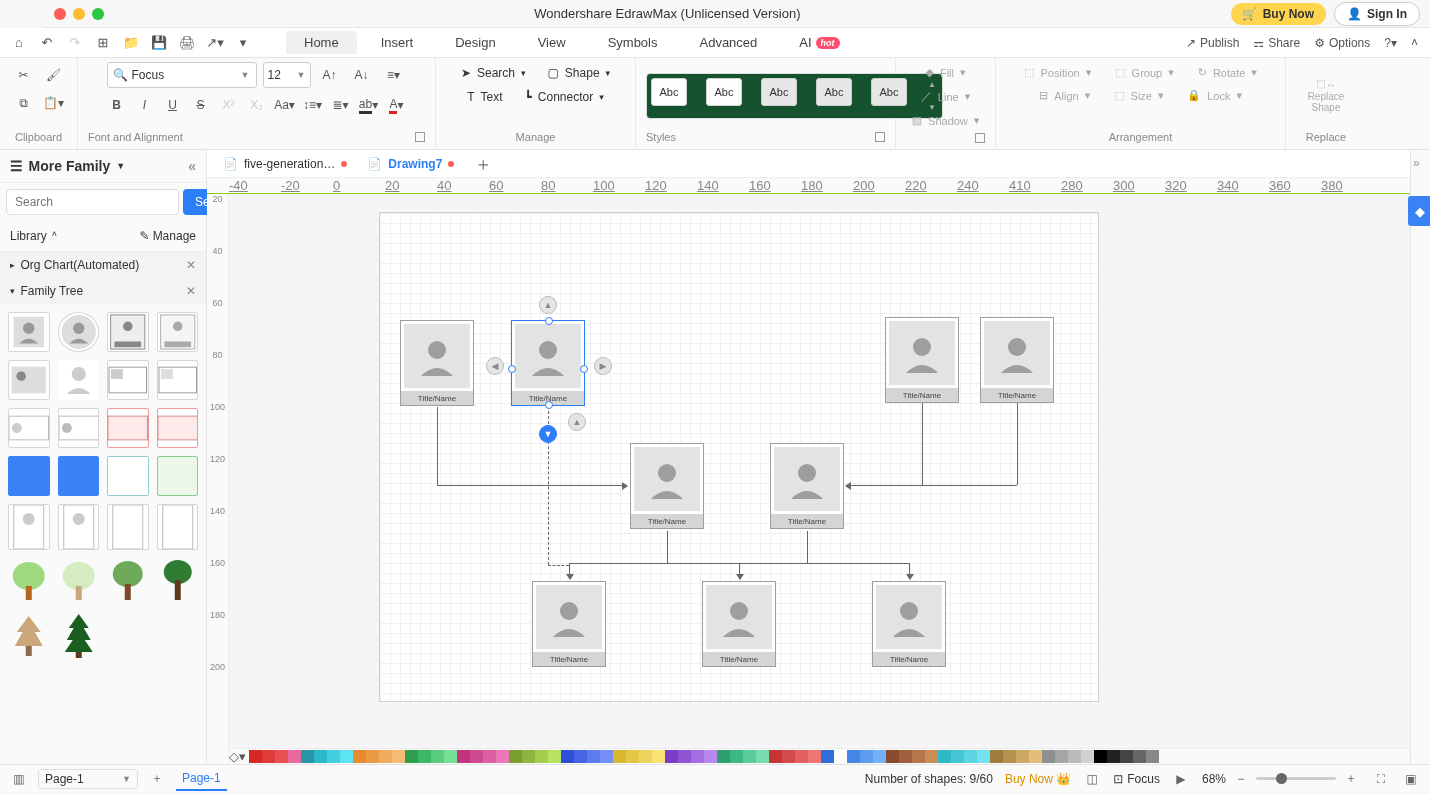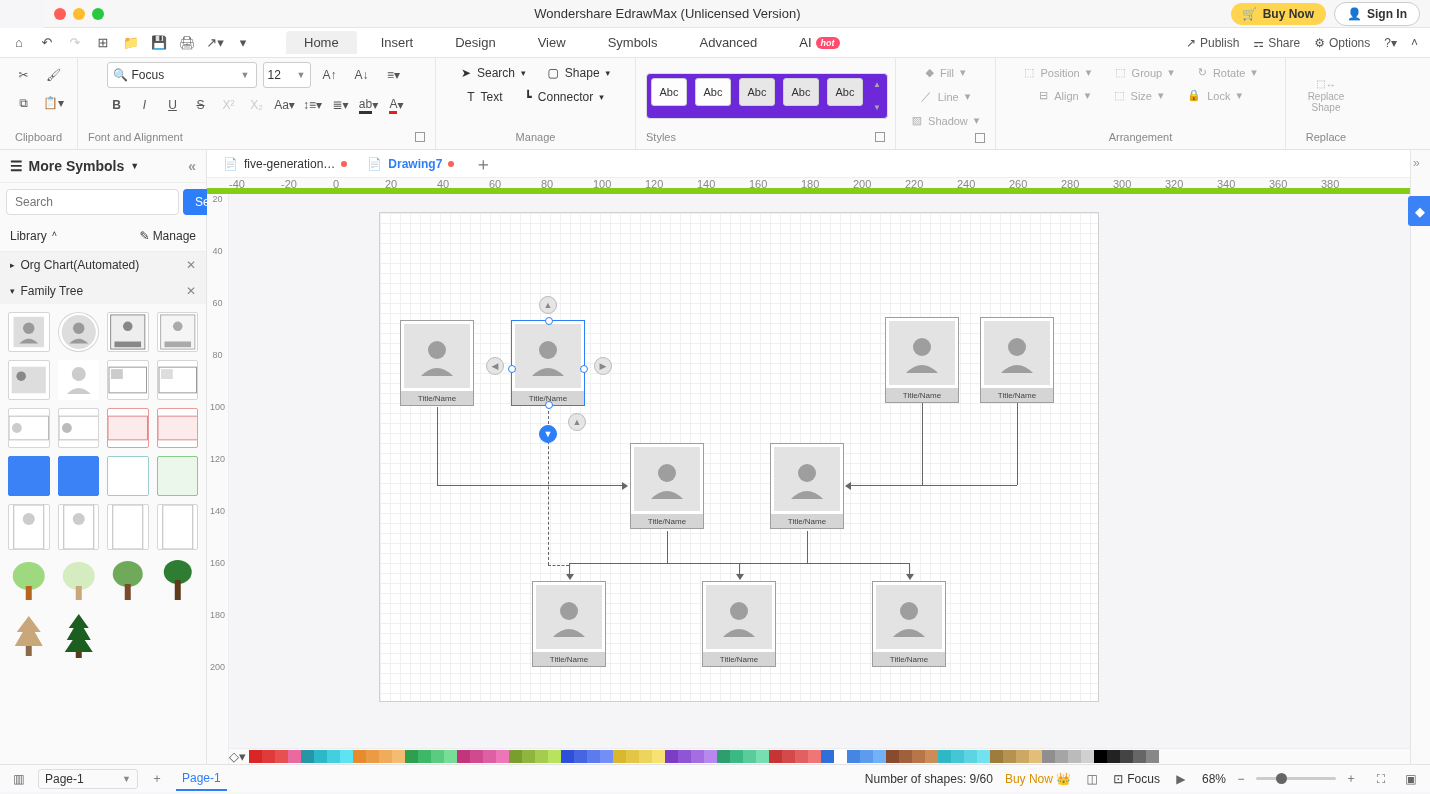--- a/index.html
+++ b/index.html
@@ -28,21 +28,21 @@
 .group-lbl{text-align:center;color:#888;font-size:11px;padding:2px 0;display:flex;align-items:center;justify-content:center;gap:4px;}
 .dlg{width:10px;height:10px;border:1px solid #999;display:inline-block;margin-left:auto;}
 .ctrl{display:flex;align-items:center;justify-content:center;width:26px;height:26px;border-radius:3px;color:#555;}
 .fsel{border:1px solid #ccc;background:#fff;height:26px;padding:0 18px 0 24px;border-radius:3px;font-size:12px;width:150px;position:relative;display:flex;align-items:center;}
 .fsel .car{position:absolute;right:6px;font-size:9px;color:#888;}
 .fsel .mag{position:absolute;left:6px;color:#aaa;}
 .fsz{border:1px solid #ccc;background:#fff;height:26px;width:48px;padding:0 4px;border-radius:3px;display:flex;align-items:center;justify-content:space-between;}
 .row{display:flex;gap:4px;}
 .col{display:flex;flex-direction:column;gap:2px;}
 .tbtn{display:flex;align-items:center;gap:6px;padding:4px 6px;}
-.stylepick{display:flex;gap:8px;border:1px solid #ddd;background:#6d28d9;padding:4px;border-radius:4px;}
+.stylepick{display:flex;gap:19px;border:1px solid #ddd;background:#14532d;padding:4px;border-radius:4px;}
 .abc{width:36px;height:28px;border:1px solid #d0d0d0;background:#fdfdfd;display:flex;align-items:center;justify-content:center;font-size:11px;border-radius:3px;}
 .abc.sel{background:#e7e7e7;}
 .arrcol{display:flex;flex-direction:column;justify-content:space-between;height:36px;color:#aaa;font-size:8px;padding:2px;}
 
 .workwrap{display:flex;height:614px;}
 .sidebar{width:207px;background:#fafafa;border-right:1px solid #e5e5e5;display:flex;flex-direction:column;}
 .sb-head{padding:8px 10px;display:flex;align-items:center;gap:6px;font-weight:600;font-size:14px;border-bottom:1px solid #eee;}
 .sb-head .coll{margin-left:auto;color:#999;}
 .sb-search{padding:6px;display:flex;gap:4px;}
 .sb-search input{flex:1;border:1px solid #ddd;border-radius:4px;padding:5px 8px;font-size:12px;}
@@ -56,21 +56,21 @@
 .th{height:40px;border:1px solid #d5d5d5;background:#fff;border-radius:2px;display:flex;align-items:center;justify-content:center;color:#888;font-size:9px;overflow:hidden;}
 .th svg{width:100%;height:100%;}
 .tree{height:46px;border:none;background:none;}
 
 .canvasarea{flex:1;display:flex;flex-direction:column;position:relative;background:#fff;}
 .doctabs{height:28px;display:flex;align-items:center;padding-left:8px;gap:4px;border-bottom:1px solid #eee;}
 .dtab{display:flex;align-items:center;gap:6px;padding:3px 8px;font-size:12px;border-radius:4px;}
 .dtab.active{color:#2d7ff9;font-weight:600;}
 .rdot{width:6px;height:6px;background:#ff5f57;border-radius:50%;}
 .plus{font-size:18px;color:#777;padding:0 8px;}
-.ruler-h{height:16px;display:flex;font-size:11px;color:#888;position:relative;background:#fafafa;border-bottom:6px solid #84cc16;padding-left:22px;}
+.ruler-h{height:16px;display:flex;font-size:13px;color:#888;position:relative;background:#fafafa;border-bottom:1px solid #84cc16;padding-left:22px;text-decoration:underline;}
 .rhn{width:52px;text-align:left;}
 .ruler-v{width:22px;position:absolute;left:0;top:44px;bottom:0;background:#fafafa;border-right:1px solid #eee;display:flex;flex-direction:column;font-size:9px;color:#888;align-items:center;}
 .rvn{height:52px;writing-mode:horizontal-tb;}
 .canvas{flex:1;position:relative;margin-left:22px;overflow:hidden;background:#f5f5f7;}
 .grid{position:absolute;left:150px;top:18px;width:720px;height:490px;background:#fff;
 background-image:linear-gradient(#f0f0f0 1px,transparent 1px),linear-gradient(90deg,#f0f0f0 1px,transparent 1px),linear-gradient(#dcdcdc 1px,transparent 1px),linear-gradient(90deg,#dcdcdc 1px,transparent 1px);
 background-size:10px 10px,10px 10px,50px 50px,50px 50px;border:1px solid #d0d0d0;}
 .card{position:absolute;width:74px;background:#fff;border:1px solid #9e9e9e;}
 .card.sel{border:1px solid #2d7ff9;}
 .card .photo{height:64px;background:#e3e3e3;margin:3px;display:flex;align-items:center;justify-content:center;}
@@ -306,21 +306,21 @@
     </div>
     <div class="group-lbl">Replace</div>
   </div>
 </div>
 
 <div class="workwrap">
 
   <div class="sidebar">
     <div class="sb-head">
       <span>☰</span>
-      <span>More Symbols</span>
+      <span>More Family</span>
       <span style="font-size:9px">▼</span>
       <span class="coll">«</span>
     </div>
     <div class="sb-search">
       <input placeholder="Search" style="">
       <button>Search</button>
     </div>
     <div class="sb-row">
       <span>Library</span>
       <span style="font-size:9px">˄</span>
@@ -510,21 +510,21 @@
         <div class="rhn">60</div>
         <div class="rhn">80</div>
         <div class="rhn">100</div>
         <div class="rhn">120</div>
         <div class="rhn">140</div>
         <div class="rhn">160</div>
         <div class="rhn">180</div>
         <div class="rhn">200</div>
         <div class="rhn">220</div>
         <div class="rhn">240</div>
-        <div class="rhn">260</div>
+        <div class="rhn">410</div>
         <div class="rhn">280</div>
         <div class="rhn">300</div>
         <div class="rhn">320</div>
         <div class="rhn">340</div>
         <div class="rhn">360</div>
         <div class="rhn">380</div>
       </div>
     <div class="ruler-v" id="ruler-v">
         <div class="rvn">20</div>
         <div class="rvn">40</div>

